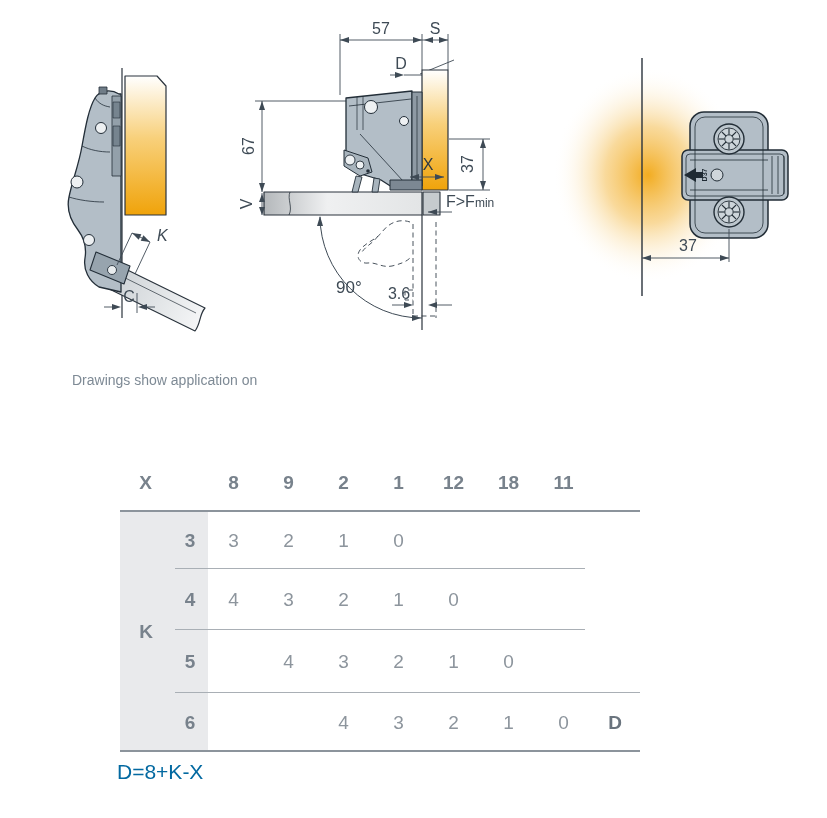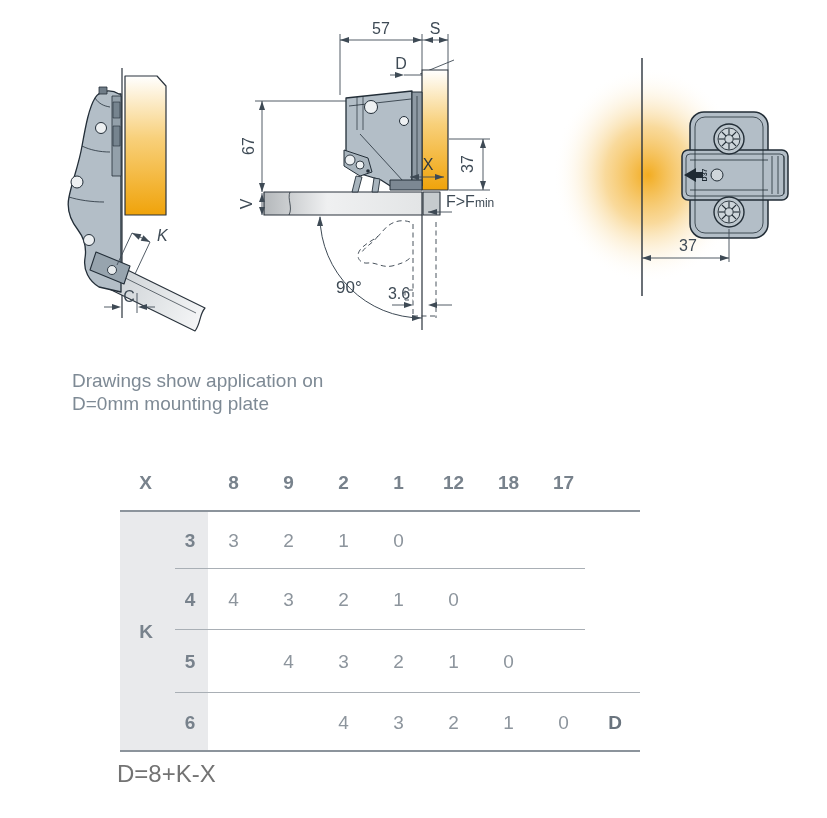--- a/index.html
+++ b/index.html
@@ -1,36 +1,36 @@
 <!DOCTYPE html>
 <html><head>
 <meta charset="utf-8">
 <style>
   html,body{margin:0;padding:0;background:#ffffff;}
   .page{position:relative;width:827px;height:818px;background:#ffffff;overflow:hidden;
         font-family:"Liberation Sans",sans-serif;}
   svg text{font-family:"Liberation Sans",sans-serif;}
-  .title-block{position:absolute;left:72px;top:369px;font-size:19px;line-height:23px;color:#7e8a95;}
+  .title-block{position:absolute;left:72px;top:369px;font-size:14px;line-height:23px;color:#7e8a95;text-align:right;}
   
   .tbl-gray{position:absolute;left:120px;top:512px;width:88px;height:239px;background:#e9eaec;}
   .hline{position:absolute;background:#8c949c;height:2px;}
   .sep{position:absolute;background:#a9afb5;height:1px;}
   .corner-x{position:absolute;left:118px;top:462px;width:55px;height:42px;display:flex;align-items:center;justify-content:center;
             font-size:19px;font-weight:bold;color:#78828c;}
   .col-headers{position:absolute;left:206px;top:462px;display:grid;grid-template-columns:repeat(7,55px);height:42px;}
   .col-headers div{display:flex;align-items:center;justify-content:center;font-size:19px;font-weight:bold;color:#78828c;}
   .k-label{position:absolute;left:120px;top:512px;width:52px;height:239px;display:flex;align-items:center;justify-content:center;
            font-size:19px;font-weight:bold;color:#78828c;}
   .row-headers{position:absolute;left:172px;top:512px;width:36px;display:grid;grid-template-rows:57px 61px 63px 59px;}
   .row-headers div{display:flex;align-items:center;justify-content:center;font-size:19px;font-weight:bold;color:#78828c;}
   .values{position:absolute;left:206px;top:512px;display:grid;grid-template-columns:repeat(7,55px);grid-template-rows:57px 61px 63px 59px;}
   .values div{display:flex;align-items:center;justify-content:center;font-size:19px;color:#8d959d;}
   .d-label{position:absolute;left:593px;top:693px;width:44px;height:59px;display:flex;align-items:center;justify-content:center;
            font-size:19px;font-weight:bold;color:#6a747e;}
-  .formula{position:absolute;left:117px;top:760px;font-size:24px;color:#737373;}
+  .formula{position:absolute;left:117px;top:760px;font-size:21px;color:#0369a1;}
 </style>
 </head>
 <body>
 
 <div class="page">
 
   <svg width="827" height="352" viewBox="0 0 827 352" style="position:absolute;left:0;top:0;">
     <defs>
       <linearGradient id="orangeV" x1="0" y1="0" x2="0" y2="1">
         <stop offset="0" stop-color="#ffffff"></stop>
@@ -270,34 +270,33 @@
         <line x1="642" y1="258" x2="729" y2="258" stroke-width="0.9"></line>
         <polygon points="642,258 651,255 651,261" stroke="none"></polygon>
         <polygon points="729,258 720,255 720,261" stroke="none"></polygon>
       </g>
       <text x="688" y="251" font-size="16" fill="#3e4a55" text-anchor="middle">37</text>
     </g>
   </svg>
 
   <div class="title-block">
     <div>Drawings show application on</div>
-    <div>D=0mm mounting plate</div>
   </div>
 
   <div class="tbl-gray"></div>
 
   <div class="corner-x">X</div>
   <div class="col-headers">
     <div>8</div>
     <div>9</div>
     <div>2</div>
     <div>1</div>
     <div>12</div>
     <div>18</div>
-    <div>17</div>
+    <div>11</div>
   </div>
 
   <div class="hline" style="left:120px;top:510px;width:520px;"></div>
   <div class="sep" style="left:175px;top:568px;width:410px;"></div>
   <div class="sep" style="left:175px;top:629px;width:410px;"></div>
   <div class="sep" style="left:175px;top:692px;width:465px;"></div>
   <div class="hline" style="left:120px;top:750px;width:520px;"></div>
 
   <div class="k-label">K</div>
   <div class="row-headers">

